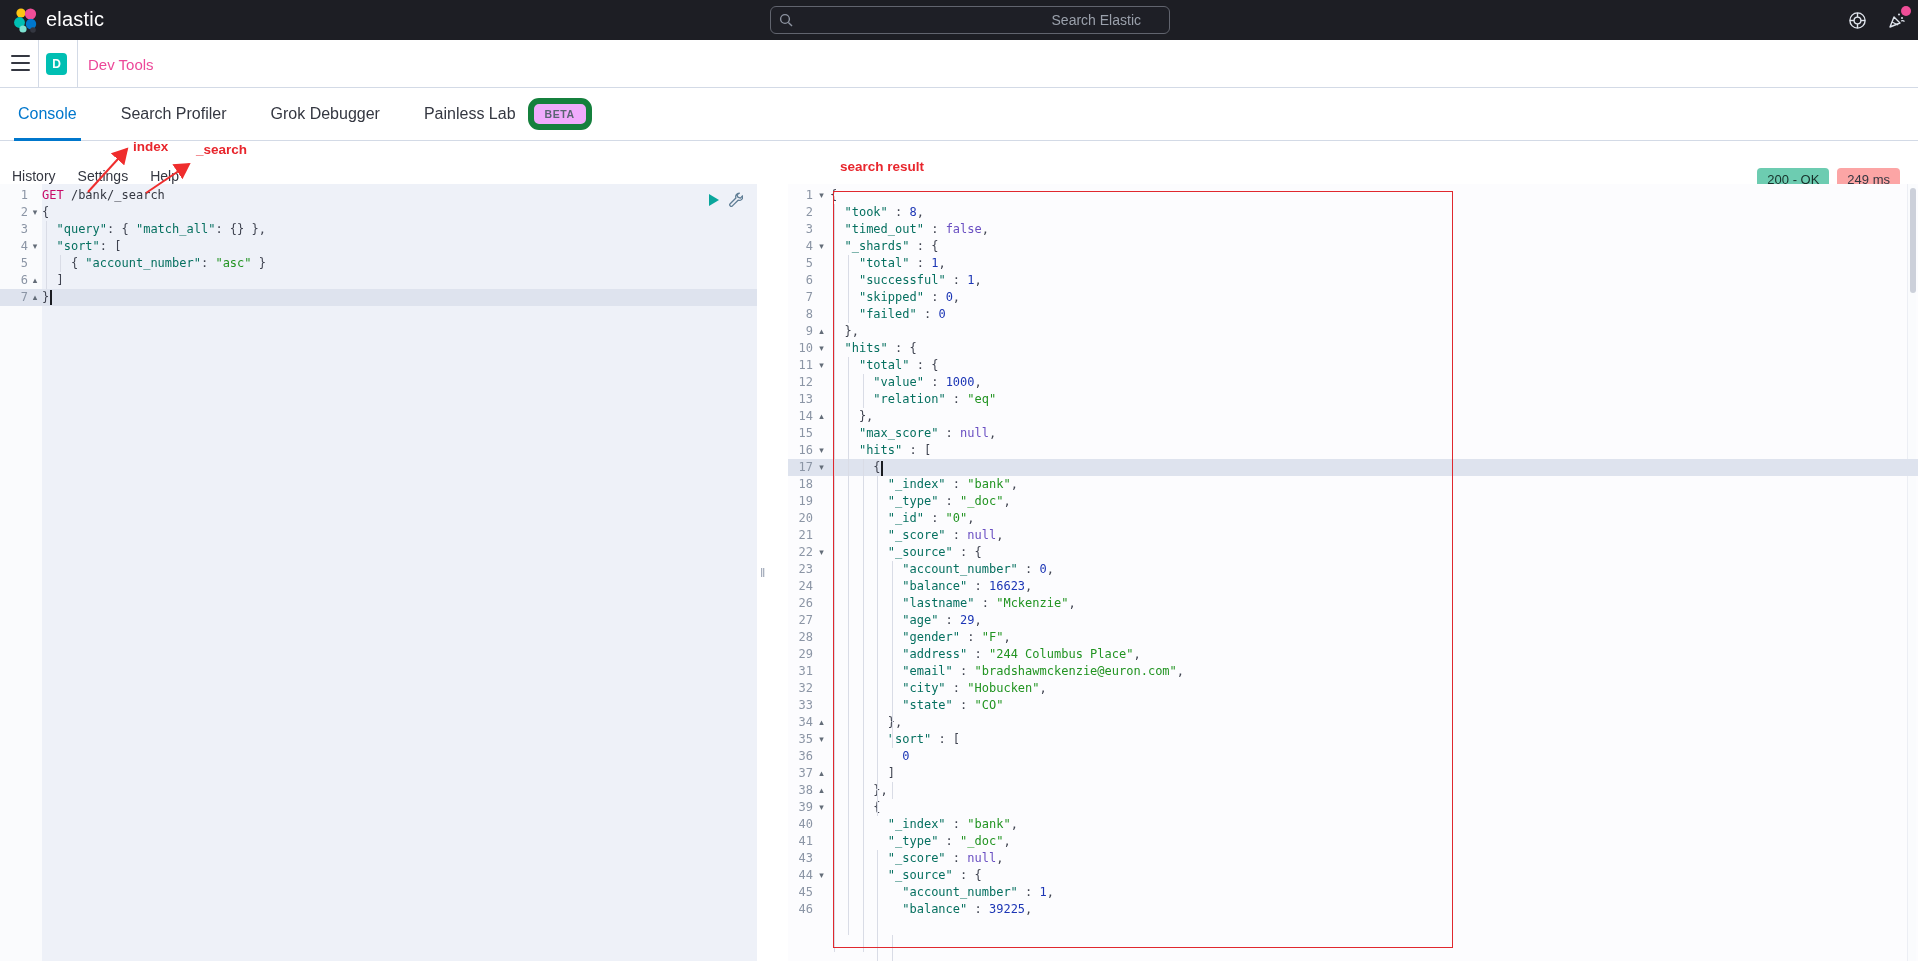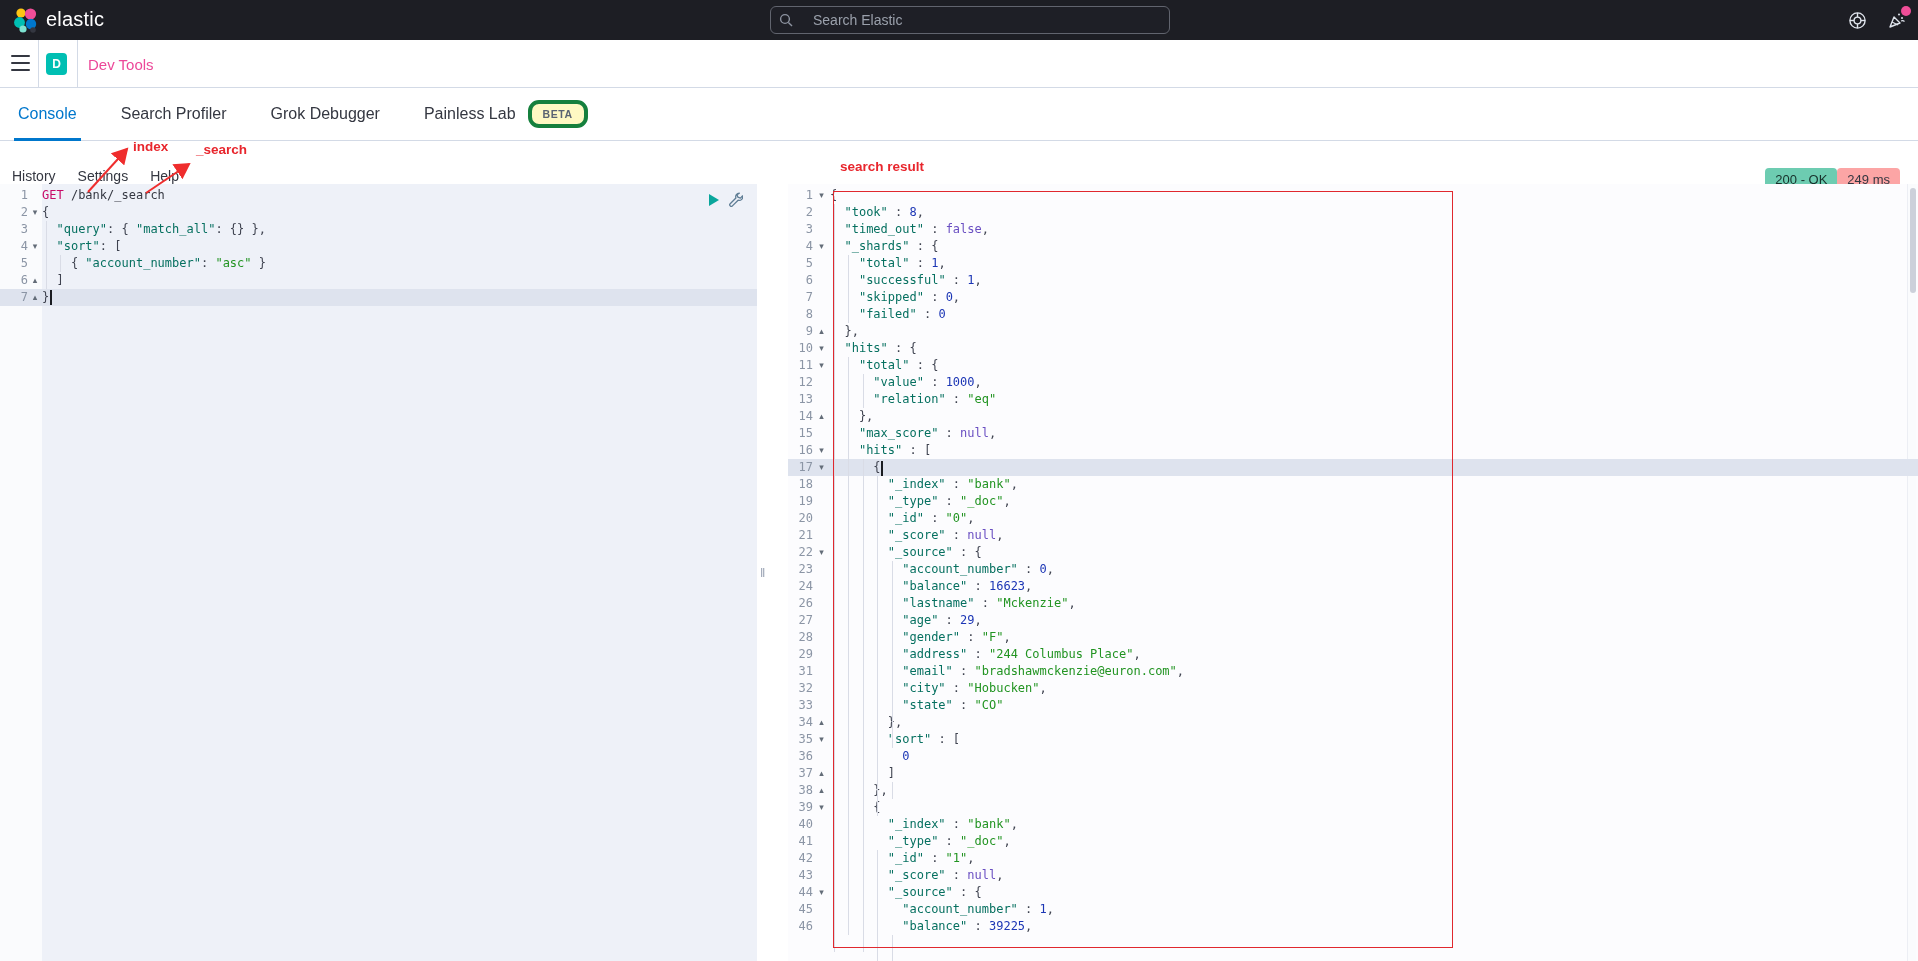--- a/index.html
+++ b/index.html
@@ -4,46 +4,46 @@
 <style>
   * { margin:0; padding:0; box-sizing:border-box; }
   body { background:#ffffff; font-family:"Liberation Sans", sans-serif; }
   .screen { position:relative; width:1918px; height:961px; overflow:hidden; background:#fff; }
 
   
   .topbar { position:absolute; left:0; top:0; width:100%; height:40px; background:#1d1e24; display:flex; align-items:center; }
   .logo { position:absolute; left:13px; top:7px; width:26px; height:26px; }
   .brand { position:absolute; left:46px; top:8px; color:#ffffff; font-size:20px; font-weight:500; letter-spacing:.2px; }
   .searchbox { position:absolute; left:770px; top:6px; width:400px; height:28px; background:#1e1f26; border:1px solid #61646e; border-radius:6px; display:flex; align-items:center; padding:0 8px; }
-  .searchbox input { background:transparent; border:none; outline:none; color:#d6dae2; font-size:14px; margin-left:20px; width:340px; font-family:"Liberation Sans",sans-serif; }
+  .searchbox input { background:transparent; border:none; outline:none; color:#d6dae2; font-size:14px; margin-left:8px; width:340px; font-family:"Liberation Sans",sans-serif;text-align:right; }
   .searchbox input::placeholder { color:#9aa0ab; }
   .topicons { position:absolute; right:10px; top:0; height:40px; display:flex; align-items:center; gap:18px; }
   .topicon { position:relative; width:22px; height:22px; display:flex; align-items:center; justify-content:center; cursor:pointer; }
   .pinkdot { position:absolute; right:-3px; top:-3px; width:10px; height:10px; border-radius:50%; background:#f04e98; }
 
   
   .navbar { position:absolute; left:0; top:40px; width:100%; height:48px; background:#fff; border-bottom:1px solid #d3dae6; }
   .hamburger { position:absolute; left:11px; top:15px; width:19px; height:17px; cursor:pointer; }
   .hamburger span { display:block; height:2.4px; background:#343741; margin-bottom:4.5px; border-radius:1px; }
   .nav-sep { position:absolute; top:0; width:1px; height:48px; background:#d3dae6; }
   .appbadge { position:absolute; left:46px; top:13px; width:21px; height:22px; background:#00bfb3; border-radius:4px; color:#fff; font-size:12px; font-weight:bold; display:flex; align-items:center; justify-content:center; cursor:pointer; }
   .crumb { position:absolute; left:88px; top:16px; font-size:15px; color:#ec4899; }
 
   
   .tabbar { position:absolute; left:0; top:88px; width:100%; height:53px; background:#fff; border-bottom:1px solid #d3dae6; display:flex; align-items:center; padding-left:18px; }
   .tab { font-size:16px; color:#343741; margin-right:44px; height:53px; display:flex; align-items:center; cursor:pointer; position:relative; }
   .tab.active { color:#0077cc; }
   .tab.active::after { content:""; position:absolute; left:-4px; right:-4px; bottom:0; height:3px; background:#0077cc; }
-  .beta-badge { margin-left:-32px; margin-right:0; border:4px solid #15803d; background:#fef9c3; color:#5a6472; font-size:10.5px; font-weight:bold; letter-spacing:.6px; border-radius:11px; padding:4px 11px; }
+  .beta-badge { margin-left:-32px; margin-right:0; border:6px solid #15803d; background:#f0abfc; color:#5a6472; font-size:10.5px; font-weight:bold; letter-spacing:.6px; border-radius:11px; padding:4px 11px; }
 
   
   .menurow { position:absolute; left:0; top:155px; width:100%; height:43px; background:#fff; }
   .menu-items { position:absolute; left:12px; top:13px; display:flex; gap:22px; }
   .menu-item { font-size:14px; color:#343741; cursor:pointer; }
-  .status-badges { position:absolute; top:13px; right:18px; display:flex; gap:0;padding-left:28px; }
+  .status-badges { position:absolute; top:13px; right:18px; display:flex; gap:8px;padding-left:28px; }
   .badge { font-size:13px; border-radius:4px; padding:4px 10px; }
   .badge.ok { background:#6dccb1; color:#17302a; }
   .badge.ms { background:#fca5a5; color:#343741; }
 
   
   .workspace { position:absolute; left:0; top:184px; width:1918px; height:777px; }
   .panel { position:absolute; top:0; height:777px; overflow:hidden; cursor:text; }
   .req-panel { left:0; width:757px; }
   .res-panel { left:788px; width:1130px; background:#fcfcfe; }
   .req-gutter-bg { position:absolute; left:0; top:0; width:42px; height:777px; background:#fafbfd; }
@@ -419,25 +419,20 @@
             <span class="lnum">40</span>
             <span class="fold"></span>
             <pre class="cline"><span class="tk-p">        </span><span class="tk-k">"_index"</span><span class="tk-p"> : </span><span class="tk-s">"bank"</span><span class="tk-p">,</span></pre>
           </div>
           <div class="crow">
             <span class="lnum">41</span>
             <span class="fold"></span>
             <pre class="cline"><span class="tk-p">        </span><span class="tk-k">"_type"</span><span class="tk-p"> : </span><span class="tk-s">"_doc"</span><span class="tk-p">,</span></pre>
           </div>
           <div class="crow">
-            <span class="lnum">42</span>
-            <span class="fold"></span>
-            <pre class="cline"><span class="tk-p">        </span><span class="tk-k">"_id"</span><span class="tk-p"> : </span><span class="tk-s">"1"</span><span class="tk-p">,</span></pre>
-          </div>
-          <div class="crow">
             <span class="lnum">43</span>
             <span class="fold"></span>
             <pre class="cline"><span class="tk-p">        </span><span class="tk-k">"_score"</span><span class="tk-p"> : </span><span class="tk-b">null</span><span class="tk-p">,</span></pre>
           </div>
           <div class="crow">
             <span class="lnum">44</span>
             <span class="fold">▾</span>
             <pre class="cline"><span class="tk-p">        </span><span class="tk-k">"_source"</span><span class="tk-p"> : {</span></pre>
           </div>
           <div class="crow">

